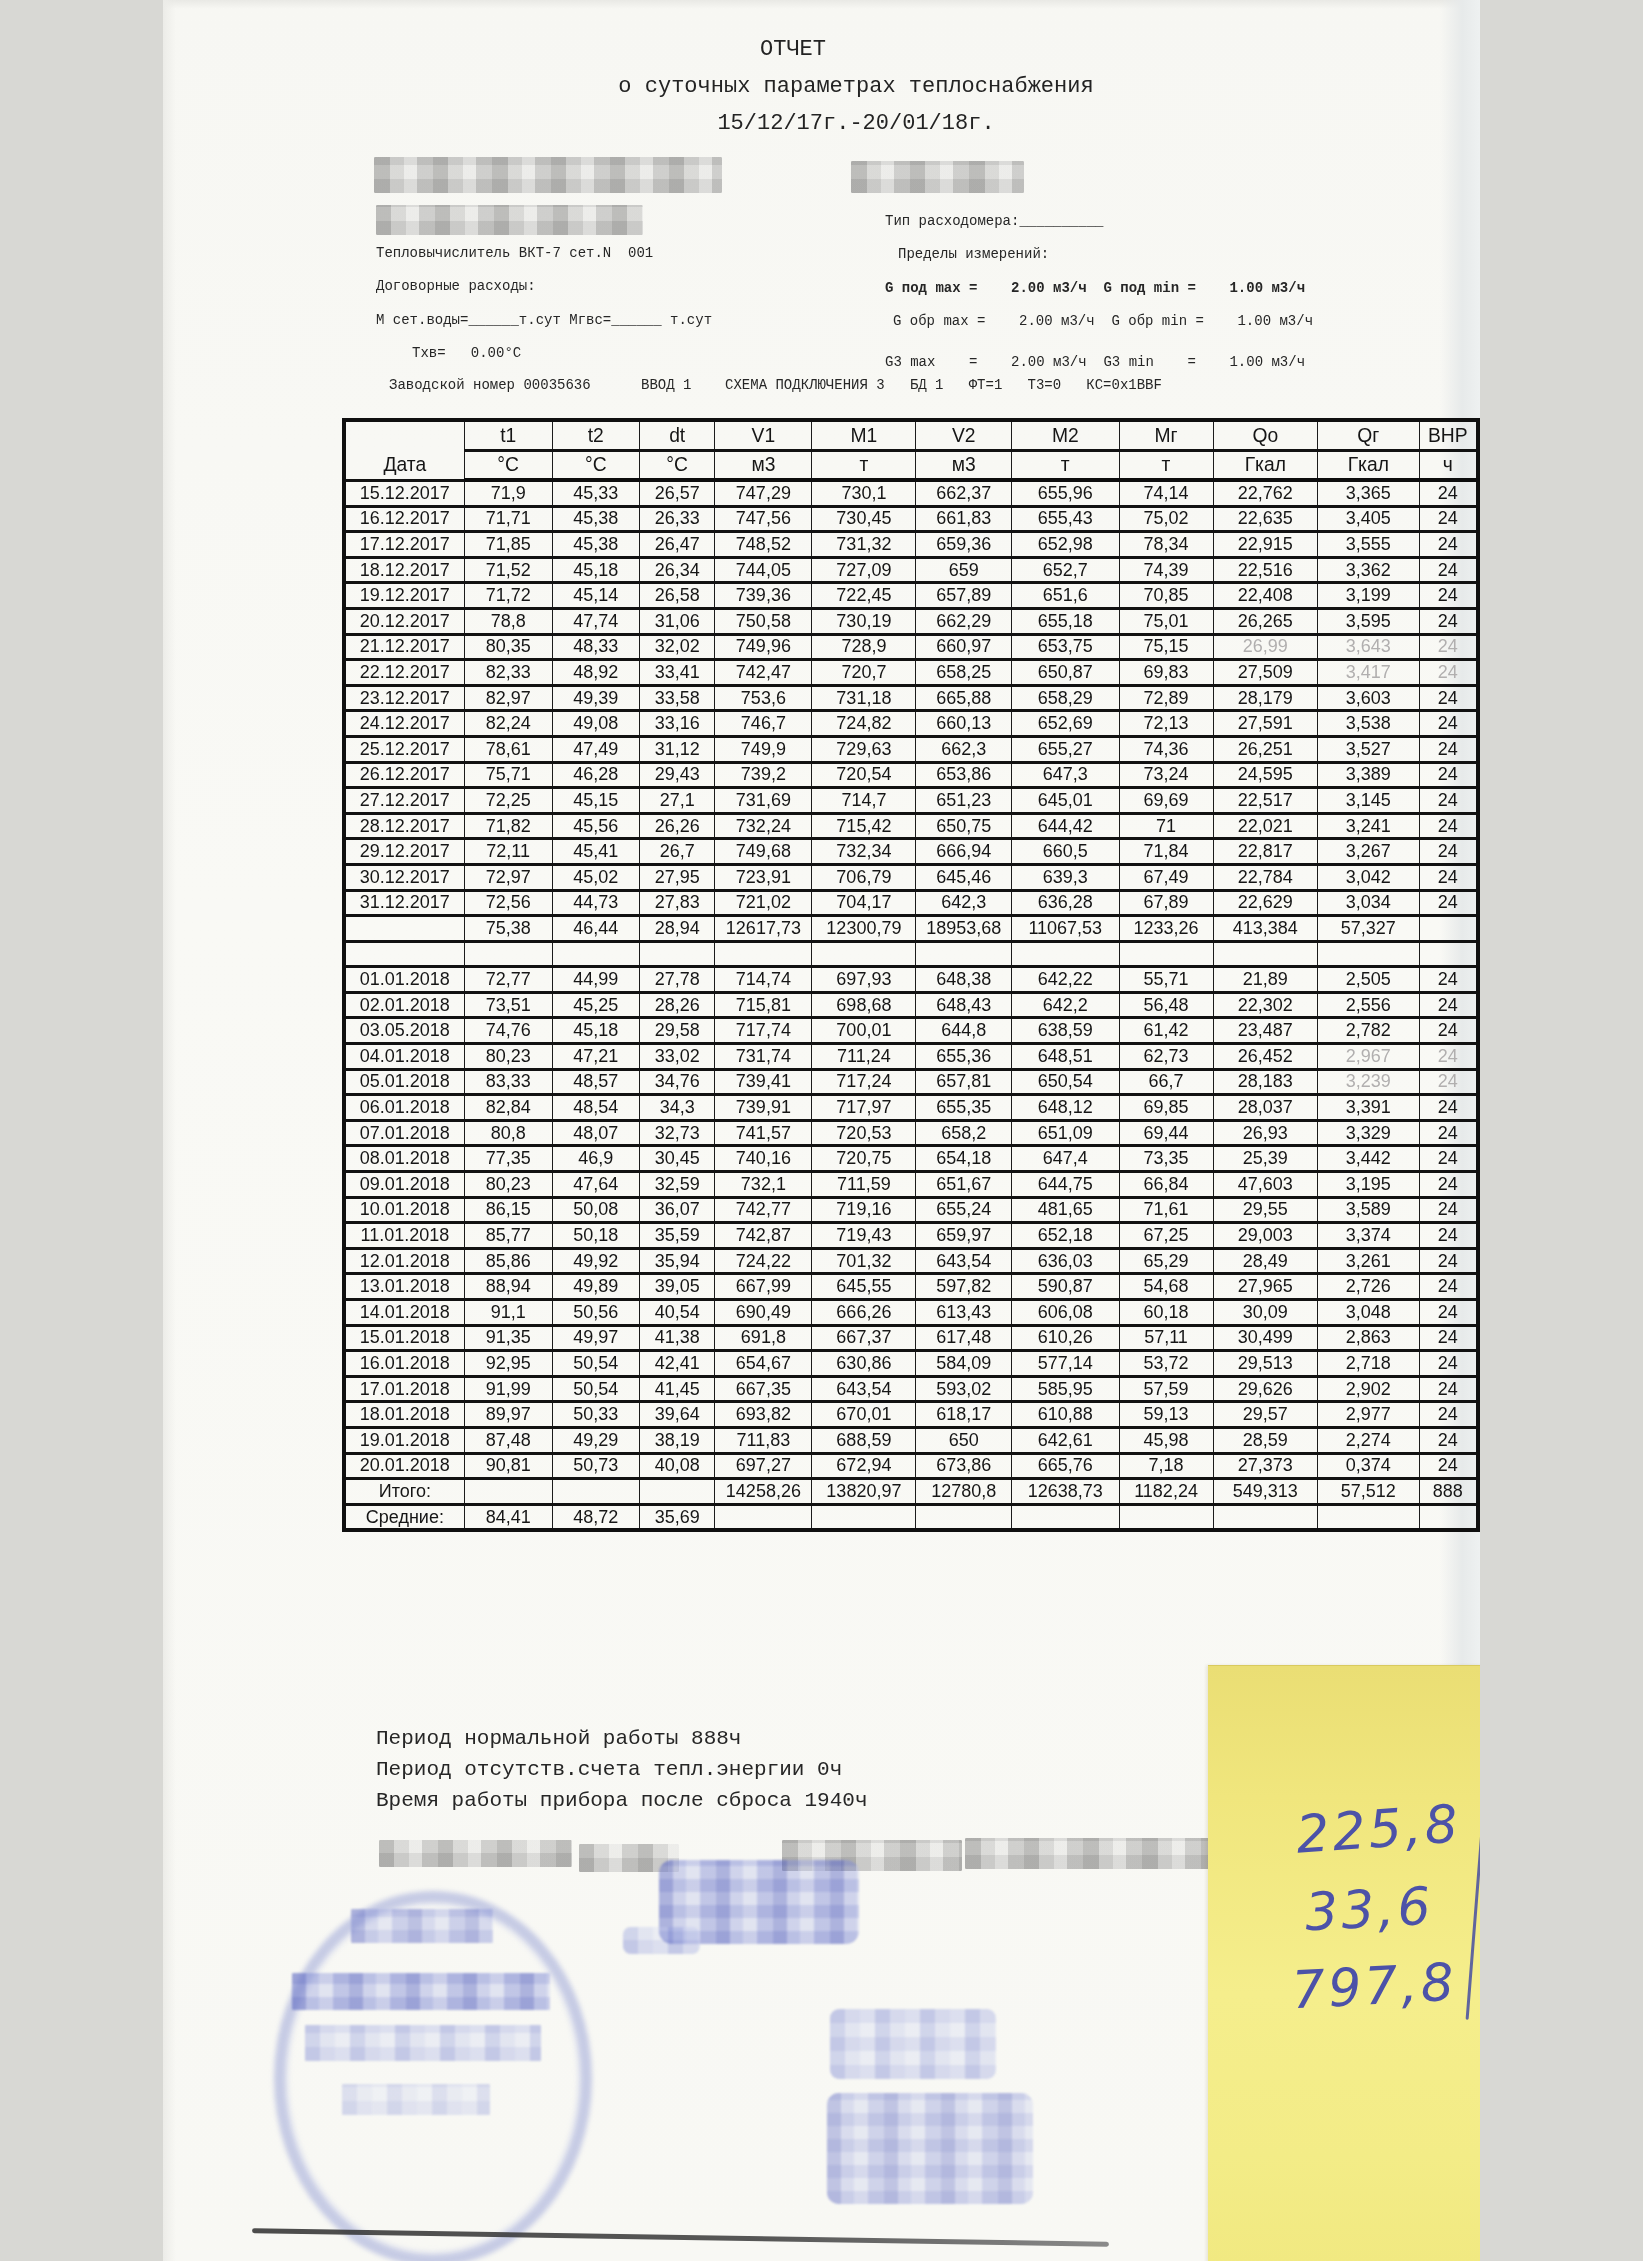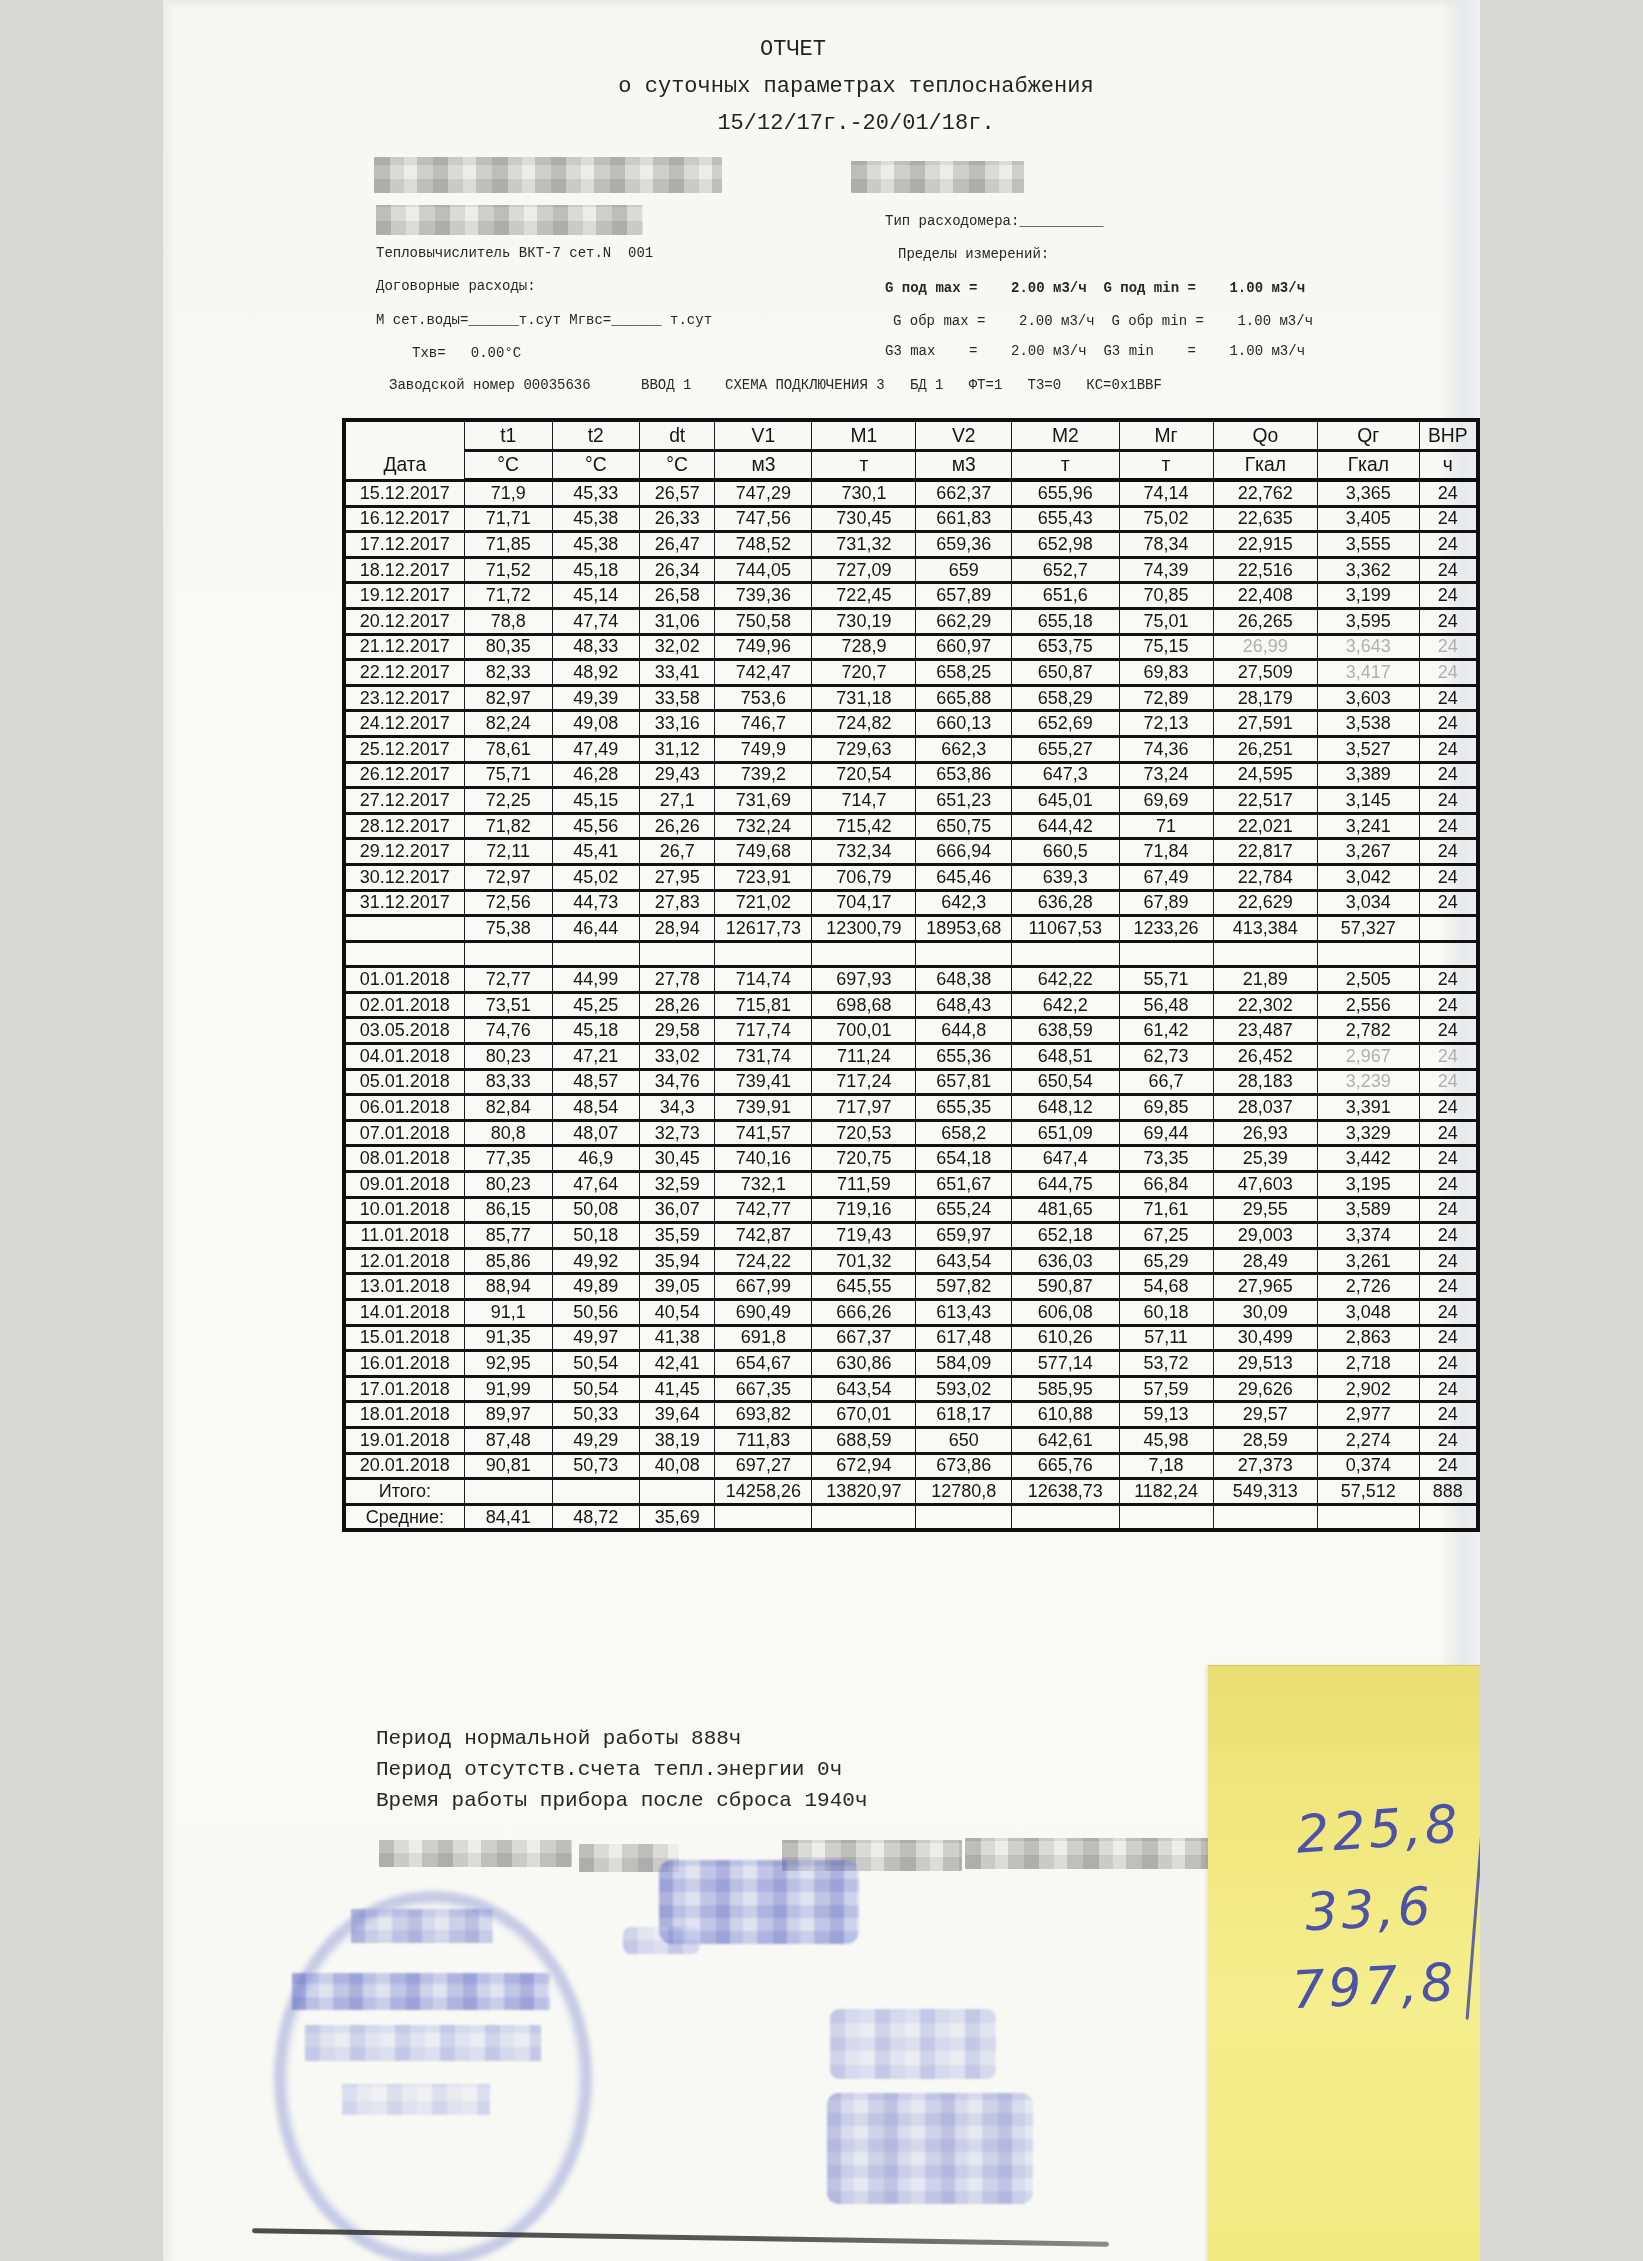--- a/index.html
+++ b/index.html
@@ -111,21 +111,21 @@
 
   <div class="mono" style="left:213px;top:240px;">Тепловычислитель ВКТ-7 сет.N  001</div>
   <div class="mono" style="left:213px;top:273px;">Договорные расходы:</div>
   <div class="mono" style="left:213px;top:307px;">М сет.воды=______т.сут Мгвс=______ т.сут</div>
   <div class="mono" style="left:213px;top:340px;margin-left:36px;">Тхв=   0.00°C</div>
 
   <div class="mono" style="left:722px;top:208px;">Тип расходомера:__________</div>
   <div class="mono" style="left:735px;top:241px;">Пределы измерений:</div>
   <div class="mono" style="left:722px;top:275px;font-weight:bold;">G под max =    2.00 м3/ч  G под min =    1.00 м3/ч</div>
   <div class="mono" style="left:722px;top:308px;margin-left:8px;">G обр max =    2.00 м3/ч  G обр min =    1.00 м3/ч</div>
-  <div class="mono" style="left:722px;top:338px;">G3 max    =    2.00 м3/ч  G3 min    =    1.00 м3/ч</div>
+  <div class="mono" style="left:722px;top:349px;">G3 max    =    2.00 м3/ч  G3 min    =    1.00 м3/ч</div>
 
   <div class="mono" style="left:226px;top:372px;">Заводской номер 00035636      ВВОД 1    СХЕМА ПОДКЛЮЧЕНИЯ 3   БД 1   ФТ=1   Т3=0   КС=0x1BBF</div>
 
   <table class="report">
     <colgroup>
       <col style="width:132px">
         <col style="width:106px">
         <col style="width:105px">
         <col style="width:88px">
       <col style="width:106px">

